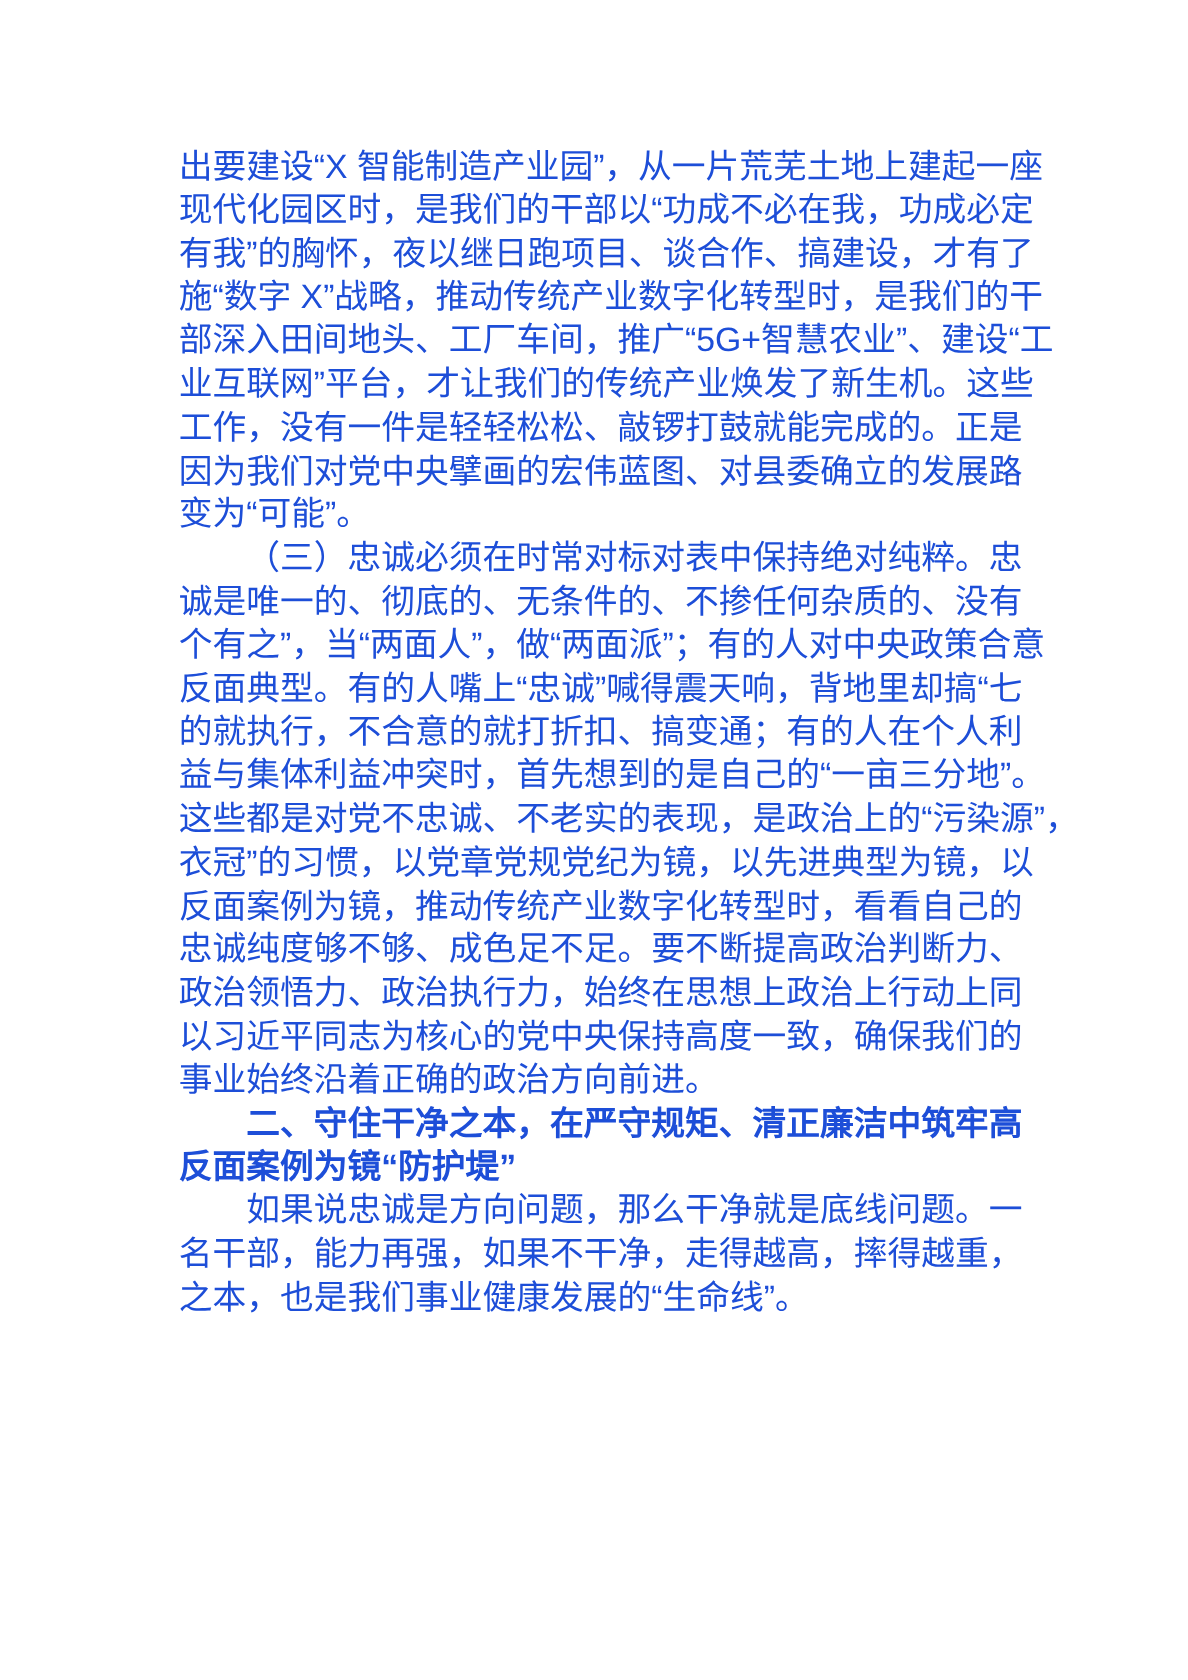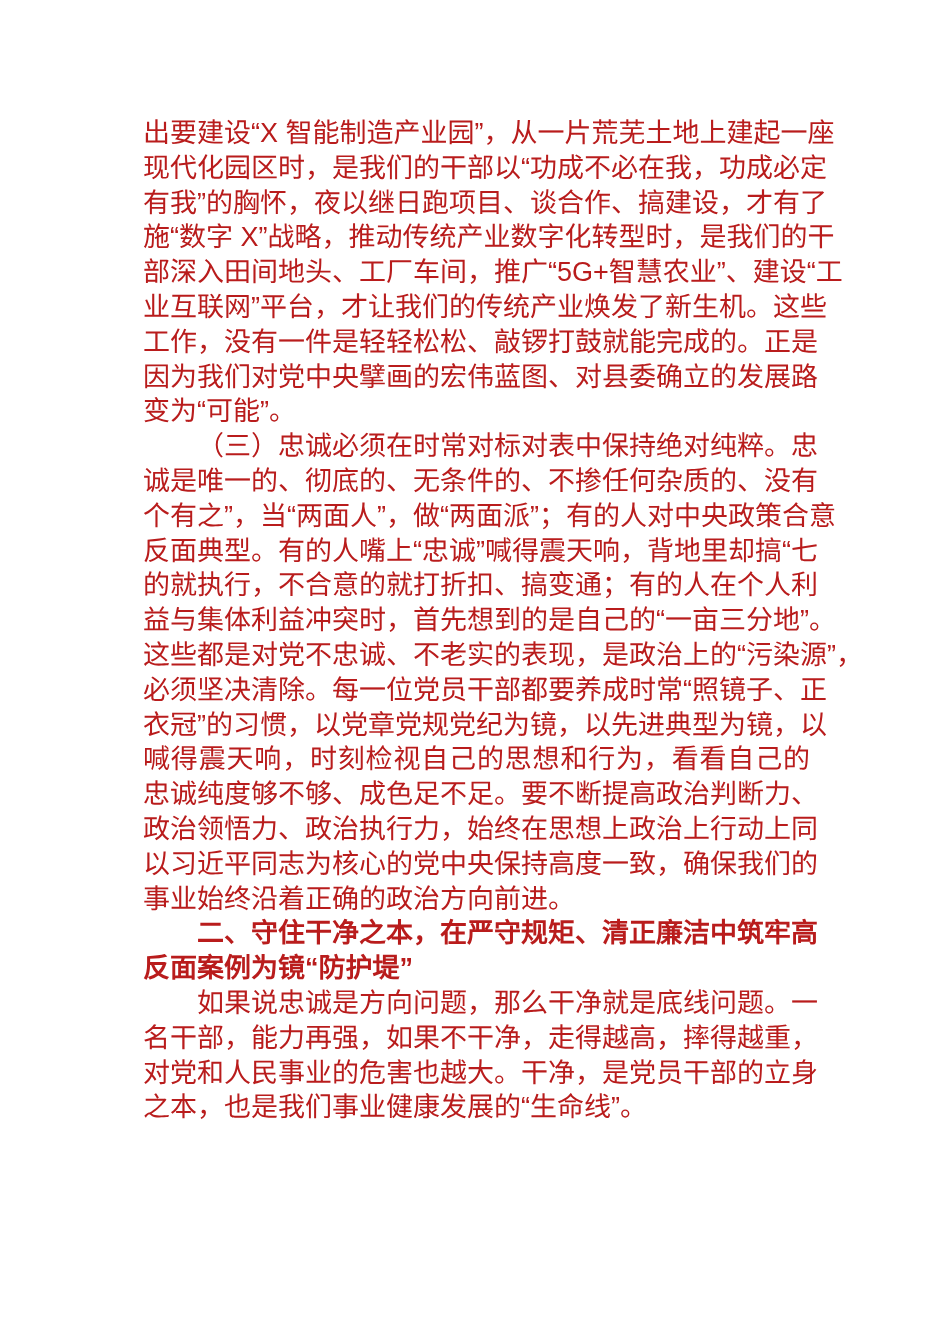--- a/index.html
+++ b/index.html
@@ -12,21 +12,21 @@
     position: relative;
     overflow: hidden;
     background: #ffffff;
     font-family: "Liberation Sans", sans-serif;
   }
   .doc-page {
     position: absolute;
     left: 143px;
     top: 116px;
     width: 667px;
-    color: #b91c1c;
+    color: #1d4ed8;
   }
   .block {
     margin: 0;
     padding: 0;
   }
   .line {
     font-size: 27px;
     line-height: 34.8px;
     white-space: nowrap;
     text-align: justify;
@@ -59,31 +59,29 @@
       <div class="line last">变为“可能”。</div>
     </div>
     <div class="block">
       <div class="line indent">（三）忠诚必须在时常对标对表中保持绝对纯粹。忠</div>
       <div class="line">诚是唯一的、彻底的、无条件的、不掺任何杂质的、没有</div>
       <div class="line">个有之”，当“两面人”，做“两面派”；有的人对中央政策合意</div>
       <div class="line">反面典型。有的人嘴上“忠诚”喊得震天响，背地里却搞“七</div>
       <div class="line">的就执行，不合意的就打折扣、搞变通；有的人在个人利</div>
       <div class="line">益与集体利益冲突时，首先想到的是自己的“一亩三分地”。</div>
       <div class="line">这些都是对党不忠诚、不老实的表现，是政治上的“污染源”，</div>
-      <div class="line">必须坚决清除。每一位党员干部都要养成时常“照镜子、正</div>
       <div class="line">衣冠”的习惯，以党章党规党纪为镜，以先进典型为镜，以</div>
-      <div class="line">喊得震天响，时刻检视自己的思想和行为，看看自己的</div>
+      <div class="line">反面案例为镜，推动传统产业数字化转型时，看看自己的</div>
       <div class="line">忠诚纯度够不够、成色足不足。要不断提高政治判断力、</div>
       <div class="line">政治领悟力、政治执行力，始终在思想上政治上行动上同</div>
       <div class="line">以习近平同志为核心的党中央保持高度一致，确保我们的</div>
       <div class="line last">事业始终沿着正确的政治方向前进。</div>
     </div>
     <div class="block heading">
       <div class="line indent">二、守住干净之本，在严守规矩、清正廉洁中筑牢高</div>
       <div class="line last">反面案例为镜“防护堤”</div>
     </div>
     <div class="block">
       <div class="line indent">如果说忠诚是方向问题，那么干净就是底线问题。一</div>
       <div class="line">名干部，能力再强，如果不干净，走得越高，摔得越重，</div>
-      <div class="line">对党和人民事业的危害也越大。干净，是党员干部的立身</div>
       <div class="line last">之本，也是我们事业健康发展的“生命线”。</div>
     </div>
   </div>
 
 </body></html>

